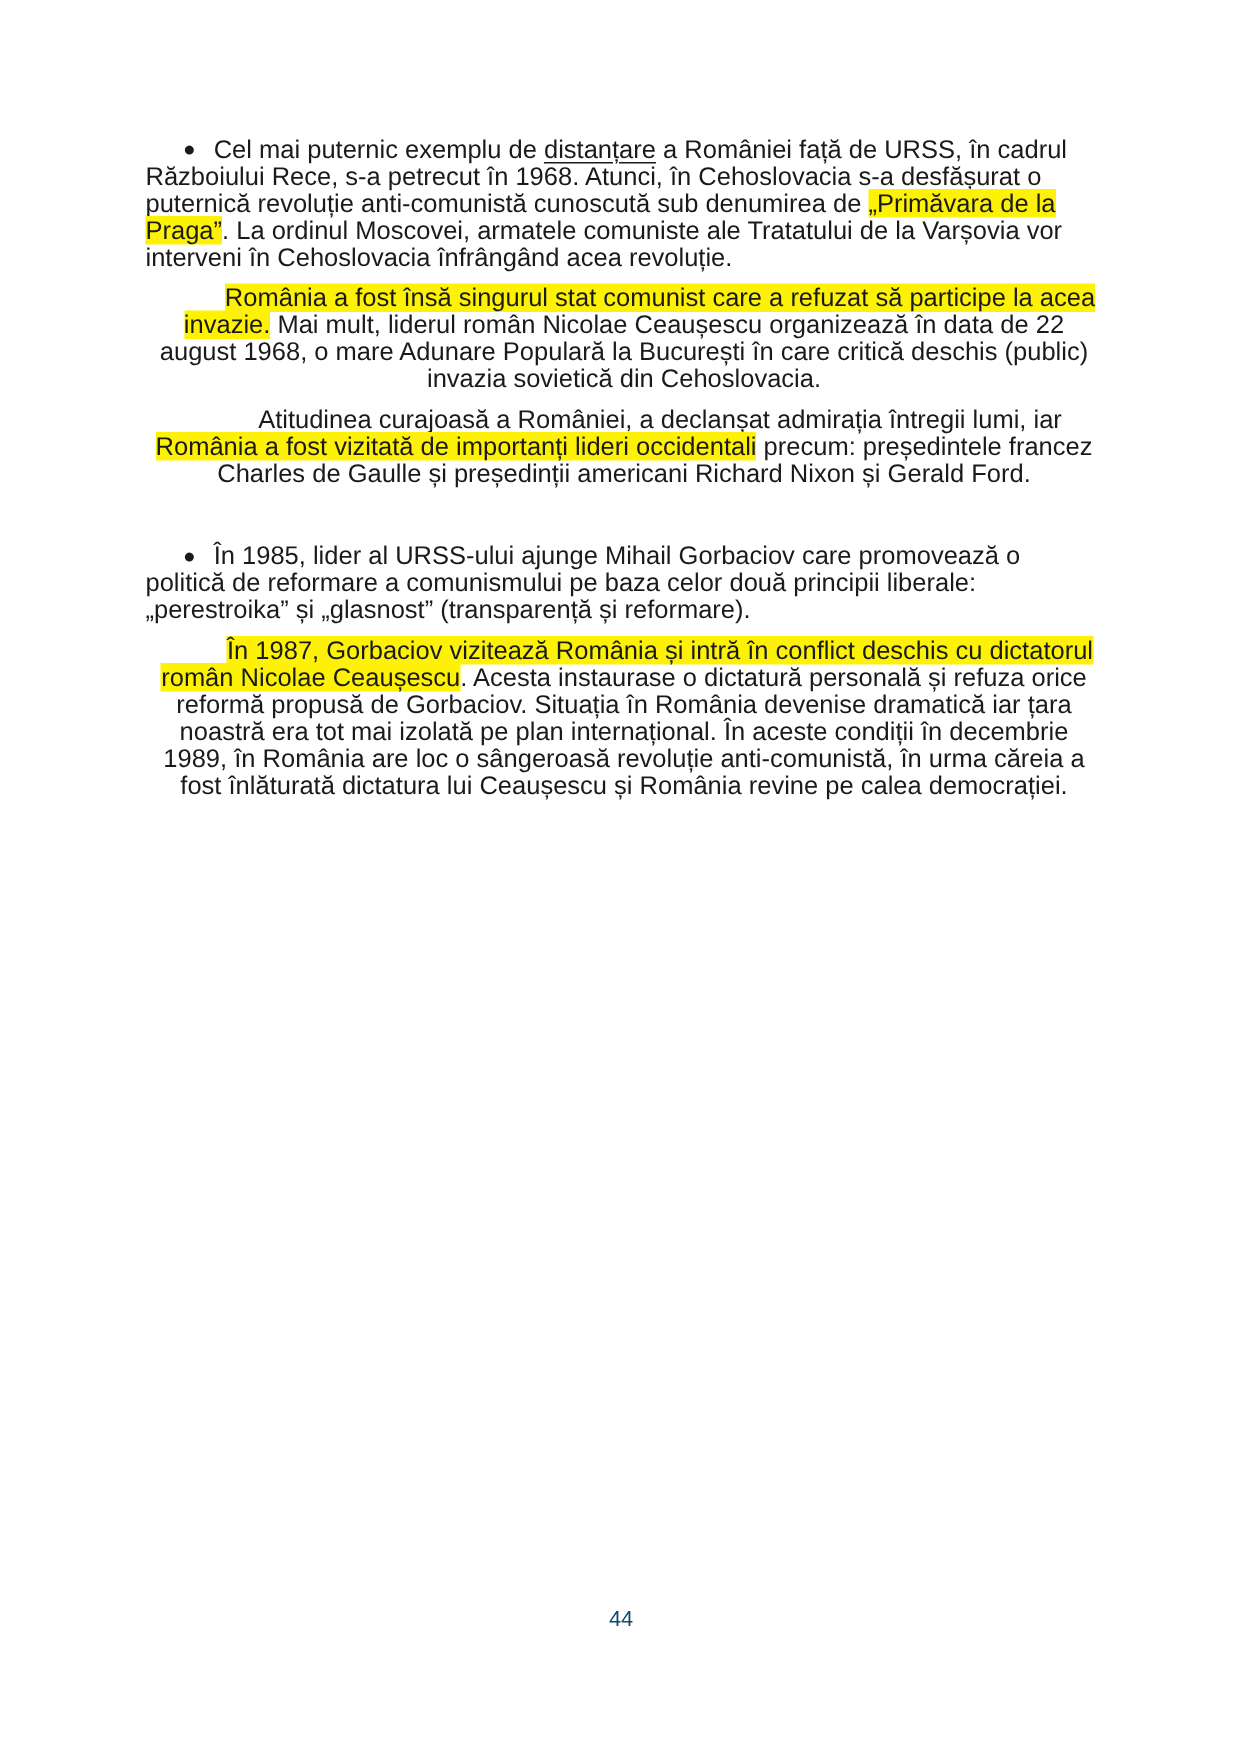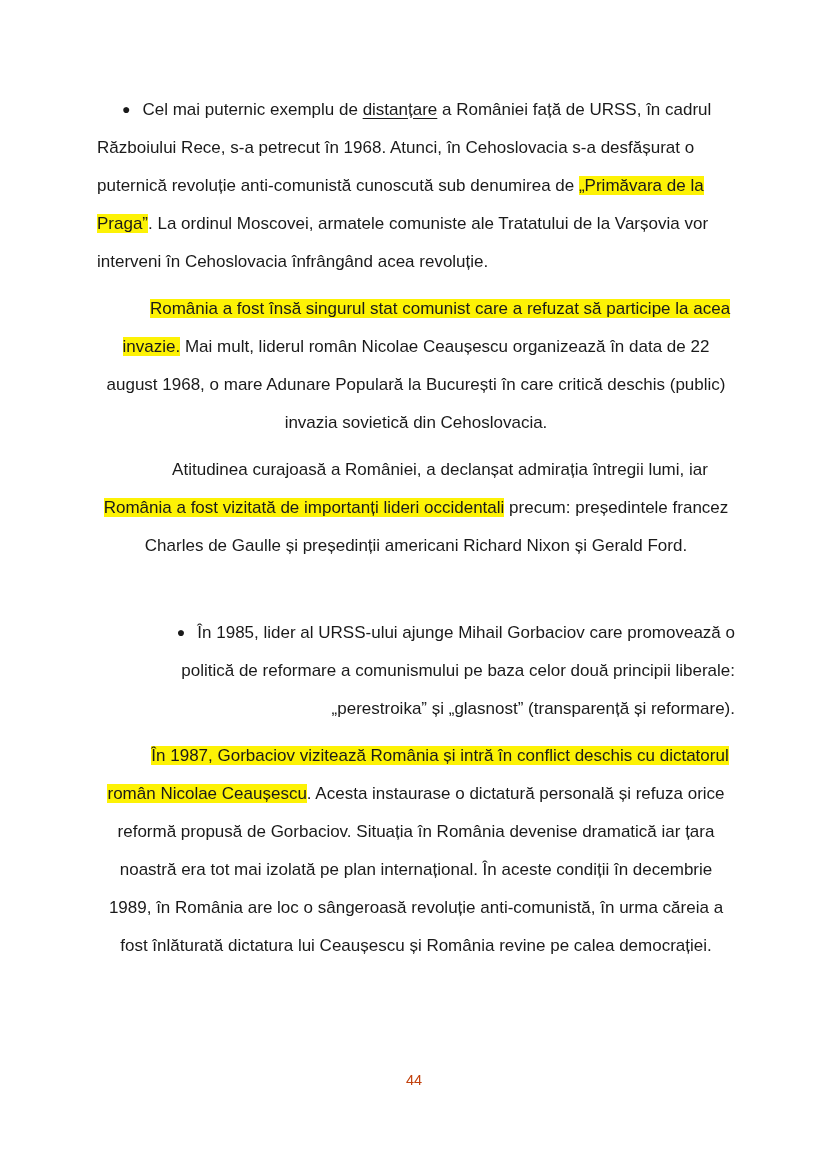--- a/index.html
+++ b/index.html
@@ -19,48 +19,48 @@
     position: absolute;
     inset: 0;
     background: #ffffff;
   }
   .content {
     position: absolute;
     left: 97px;
     top: 90px;
     width: 638px;
     font-size: 17px;
-    line-height: 38px;
+    line-height: 18px;
     text-align: left;
   }
   .para {
     margin: 0 0 9px 0;
   }
   .para.bullet { text-indent: 25px; }
   .para.indent { text-indent: 48px; text-align: center; }
   
-  .para:nth-child(4) { margin-top: 48px; text-align: right; }
+  .para:nth-child(4) { margin-top: 36px; }
   .bullet-glyph {
     display: inline-block;
     text-indent: 0;
     margin-right: 12px;
     font-size: 14px;
     vertical-align: 1px;
   }
   .run-normal { }
   .run-underline { text-decoration: underline; text-underline-offset: 3px; }
   .run-highlight { background-color: #fdf205; }
   .page-number {
     position: absolute;
     left: 0;
     top: 1072px;
     width: 828px;
     text-align: center;
     font-size: 14.5px;
-    color: #c2410c;
+    color: #0c4a6e;
   }
 </style>
 </head>
 <body>
 
 <div class="page">
   <div class="content">
       <p class="para bullet"><span class="bullet-glyph">●</span><span class="run-normal">Cel mai puternic exemplu de </span><span class="run-underline">distanțare</span><span class="run-normal"> a României față de URSS, în cadrul Războiului Rece, s-a petrecut în 1968. Atunci, în Cehoslovacia s-a desfășurat o puternică revoluție anti-comunistă cunoscută sub denumirea de </span><span class="run-highlight" style="background-color: rgb(253, 242, 5);">„Primăvara de la Praga”</span><span class="run-normal">. La ordinul Moscovei, armatele comuniste ale Tratatului de la Varșovia vor interveni în Cehoslovacia înfrângând acea revoluție.</span></p>
       <p class="para indent"><span class="run-highlight" style="background-color: rgb(253, 242, 5);">România a fost însă singurul stat comunist care a refuzat să participe la acea invazie.</span><span class="run-normal"> Mai mult, liderul român Nicolae Ceaușescu organizează în data de 22 august 1968, o mare Adunare Populară la București în care critică deschis (public) invazia sovietică din Cehoslovacia.</span></p>
       <p class="para indent"><span class="run-normal">Atitudinea curajoasă a României, a declanșat admirația întregii lumi, iar </span><span class="run-highlight" style="background-color: rgb(253, 242, 5);">România a fost vizitată de importanți lideri occidentali</span><span class="run-normal"> precum: președintele francez Charles de Gaulle și președinții americani Richard Nixon și Gerald Ford.</span></p>

